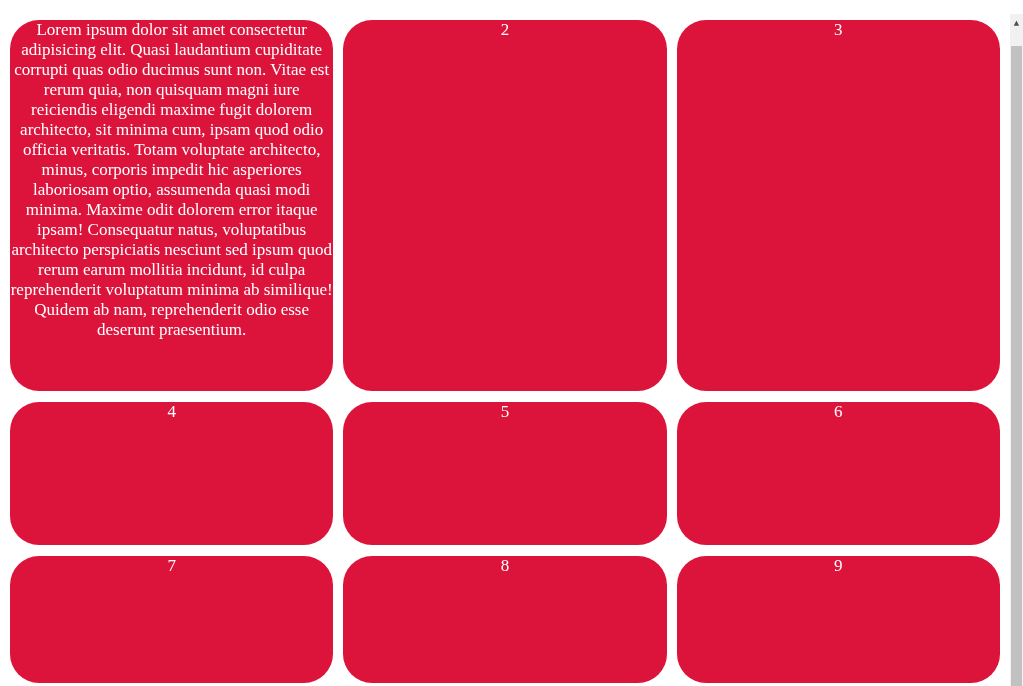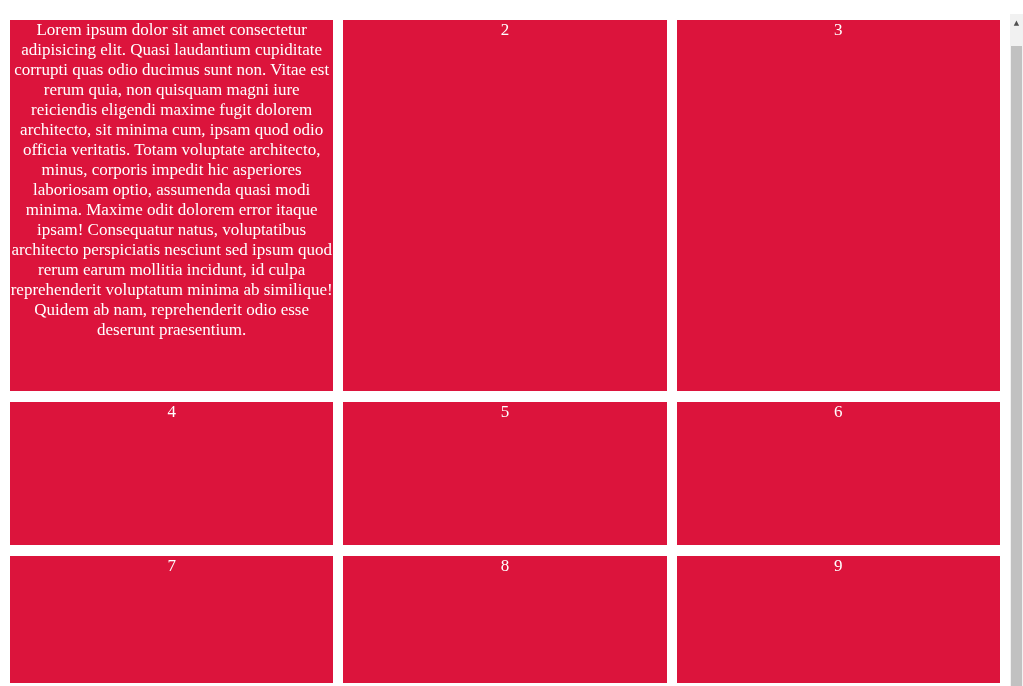--- a/index.html
+++ b/index.html
@@ -28,20 +28,21 @@
     column-gap: 10px;
     row-gap: 11px;
   }
   .cell {
     background: var(--cell-bg, #dc143c);
     color: var(--cell-text, #ffffff);
     font-size: 17px;
     line-height: 20px;
     text-align: center;
     overflow: hidden;
+    border-radius: 29px;
   }
   .scrollbar {
     position: absolute;
     left: 1010px;
     top: 14px;
     width: 13px;
     height: 672px;
     background: var(--scrollbar-track, #f1f1f1);
   }
   .scrollbar-up {

